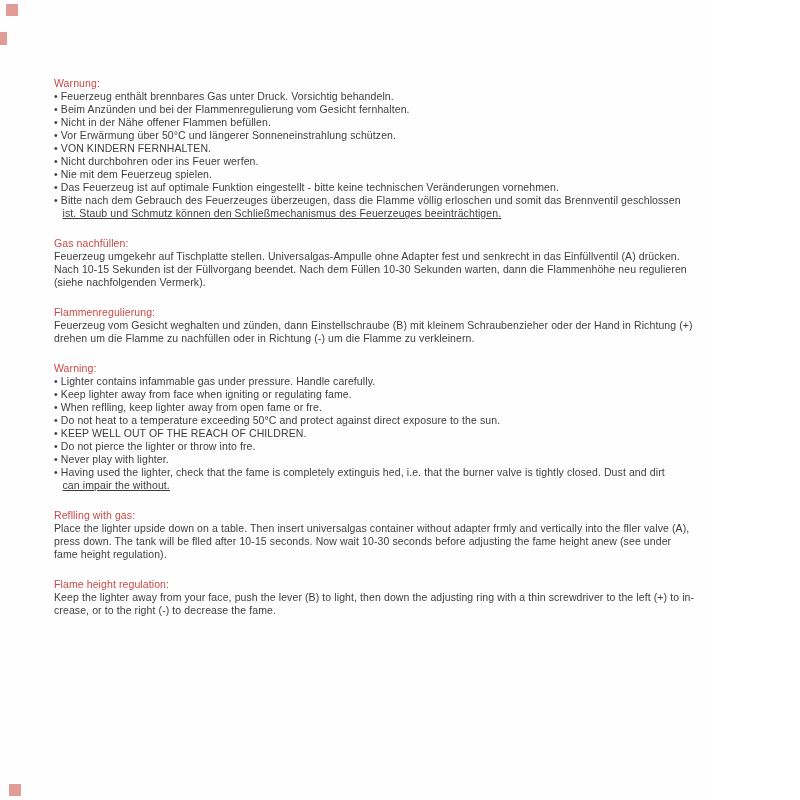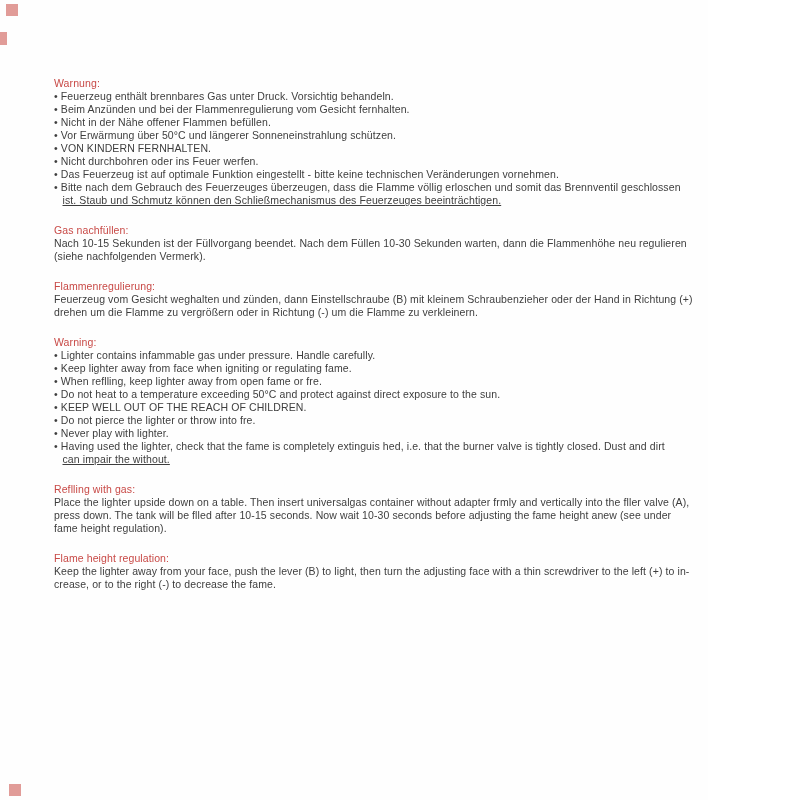--- a/index.html
+++ b/index.html
@@ -56,35 +56,37 @@
   <div class="content">
 
     <section class="sec">
       <div class="heading">Warnung:</div>
       <div class="line">• Feuerzeug enthält brennbares Gas unter Druck. Vorsichtig behandeln.</div>
       <div class="line">• Beim Anzünden und bei der Flammenregulierung vom Gesicht fernhalten.</div>
       <div class="line">• Nicht in der Nähe offener Flammen befüllen.</div>
       <div class="line">• Vor Erwärmung über 50°C und längerer Sonneneinstrahlung schützen.</div>
       <div class="line">• VON KINDERN FERNHALTEN.</div>
       <div class="line">• Nicht durchbohren oder ins Feuer werfen.</div>
+      <div class="line">• Nie mit dem Feuerzeug spielen.</div>
       <div class="line">• Das Feuerzeug ist auf optimale Funktion eingestellt - bitte keine technischen Veränderungen vornehmen.</div>
       <div class="line">• Bitte nach dem Gebrauch des Feuerzeuges überzeugen, dass die Flamme völlig erloschen und somit das Brennventil geschlossen</div>
       <div class="line cont">ist. Staub und Schmutz können den Schließmechanismus des Feuerzeuges beeinträchtigen.</div>
     </section>
 
     <section class="sec">
       <div class="heading">Gas nachfüllen:</div>
+      <div class="line">Feuerzeug umgekehr auf Tischplatte stellen. Universalgas-Ampulle ohne Adapter fest und senkrecht in das Einfüllventil (A) drücken.</div>
       <div class="line">Nach 10-15 Sekunden ist der Füllvorgang beendet. Nach dem Füllen 10-30 Sekunden warten, dann die Flammenhöhe neu regulieren</div>
       <div class="line">(siehe nachfolgenden Vermerk).</div>
     </section>
 
     <section class="sec">
       <div class="heading">Flammenregulierung:</div>
       <div class="line">Feuerzeug vom Gesicht weghalten und zünden, dann Einstellschraube (B) mit kleinem Schraubenzieher oder der Hand in Richtung (+)</div>
-      <div class="line">drehen um die Flamme zu vergrößern oder in Richtung (-) um die Flamme zu verkleinern.</div>
+      <div class="line">drehen um die Flamme zu nachfüllen oder in Richtung (-) um die Flamme zu verkleinern.</div>
     </section>
 
     <section class="sec">
       <div class="heading">Warning:</div>
       <div class="line">• Lighter contains infammable gas under pressure. Handle carefully.</div>
       <div class="line">• Keep lighter away from face when igniting or regulating fame.</div>
       <div class="line">• When reflling, keep lighter away from open fame or fre.</div>
       <div class="line">• Do not heat to a temperature exceeding 50°C and protect against direct exposure to the sun.</div>
       <div class="line">• KEEP WELL OUT OF THE REACH OF CHILDREN.</div>
       <div class="line">• Do not pierce the lighter or throw into fre.</div>
@@ -95,18 +97,18 @@
 
     <section class="sec">
       <div class="heading">Reflling with gas:</div>
       <div class="line">Place the lighter upside down on a table. Then insert universalgas container without adapter frmly and vertically into the fller valve (A),</div>
       <div class="line">press down. The tank will be flled after 10-15 seconds. Now wait 10-30 seconds before adjusting the fame height anew (see under</div>
       <div class="line">fame height regulation).</div>
     </section>
 
     <section class="sec">
       <div class="heading">Flame height regulation:</div>
-      <div class="line">Keep the lighter away from your face, push the lever (B) to light, then turn the adjusting face with a thin screwdriver to the left (+) to in-</div>
+      <div class="line">Keep the lighter away from your face, push the lever (B) to light, then down the adjusting ring with a thin screwdriver to the left (+) to in-</div>
       <div class="line">crease, or to the right (-) to decrease the fame.</div>
     </section>
 
   </div>
 </div>
 
 </body></html>

